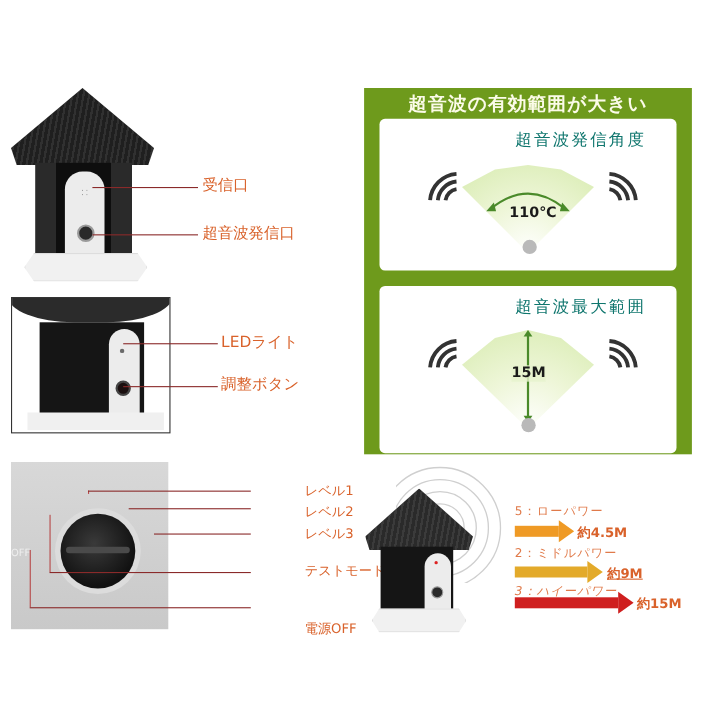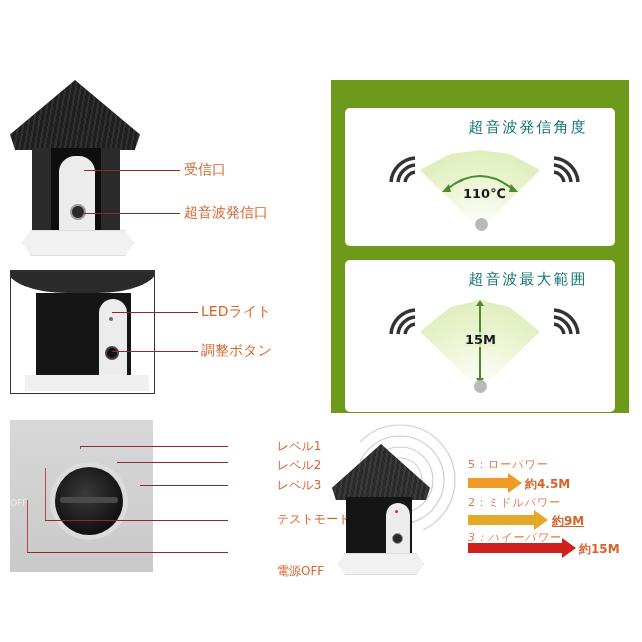--- a/index.html
+++ b/index.html
@@ -80,20 +80,21 @@
 
 <div class="vleader" style="left:45px;top:468px;height:52px;"></div>
 <div class="leader" style="left:45px;top:520px;width:183px;"></div>
 <div class="label small" style="left:232px;top:513px;">テストモード</div>
 
 <div class="vleader" style="left:27px;top:500px;height:52px;"></div>
 <div class="leader" style="left:27px;top:552px;width:201px;"></div>
 <div class="label small" style="left:232px;top:565px;">電源OFF</div>
 
 <div class="green">
+  <div class="gtitle">超音波の有効範囲が大きい</div>
 
   <div class="card" style="top:28px;height:138px;">
     <div class="card-title">超音波発信角度</div>
     <div class="fan" style="left:75px;top:42px;width:120px;height:80px;clip-path:polygon(0 25%,25% 5%,50% 0,75% 5%,100% 25%,50% 100%);"></div>
     <svg class="abs" style="left:95px;top:58px;" width="80" height="30" viewBox="0 0 80 30">
       <path d="M6 24 Q40 -4 74 24" fill="none" stroke="#4a8a2a" stroke-width="2"></path>
       <path d="M2 26 L9 18 L11 26 Z" fill="#4a8a2a"></path>
       <path d="M78 26 L71 18 L69 26 Z" fill="#4a8a2a"></path>
     </svg>
     <div class="big-val" style="left:118px;top:78px;">110℃</div>

